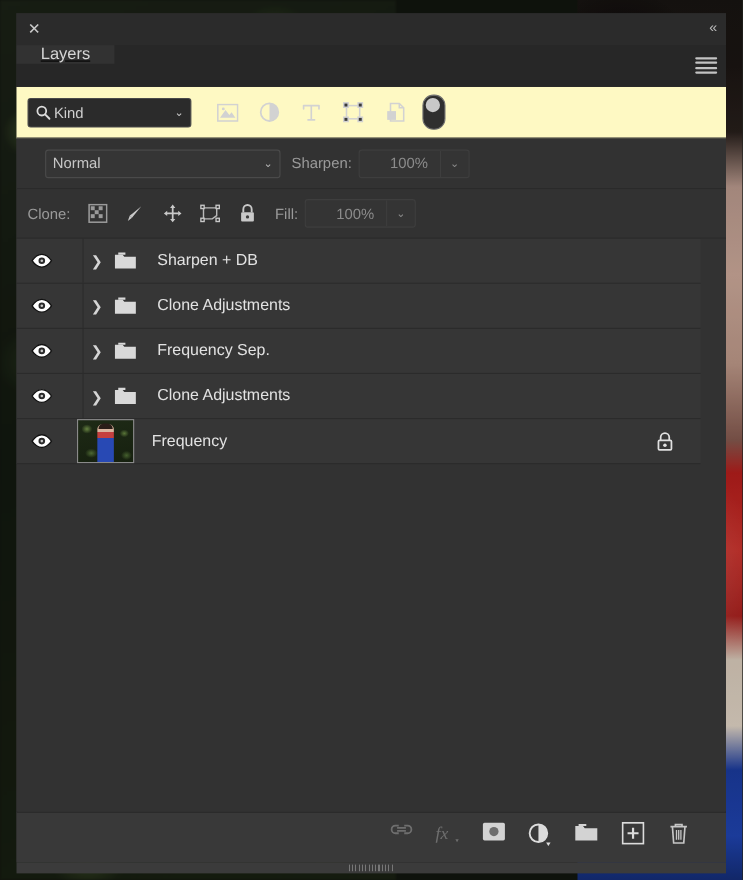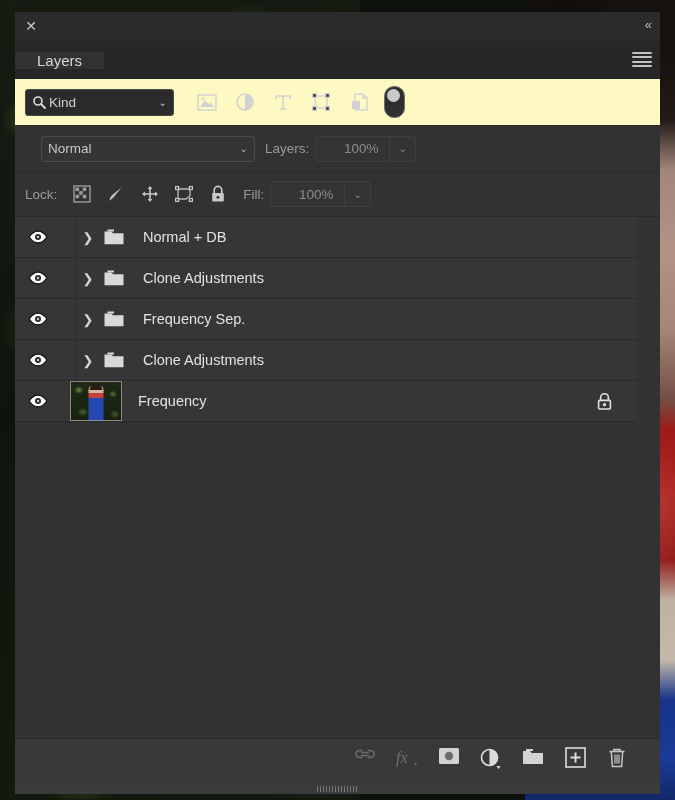--- a/index.html
+++ b/index.html
@@ -63,21 +63,21 @@
     color:#c9c9c9;font-size:14px;line-height:16px;text-align:center;cursor:pointer;
   }
   .collapse-chev{
     position:absolute;right:10px;top:5px;color:#b9b9b9;font-size:13px;
     letter-spacing:-2px;cursor:pointer;line-height:16px;
   }
 
   
   .tabstrip{
     height:38px;background:#272727;position:relative;flex:0 0 auto;
-    display:flex;align-items:center;
+    display:flex;align-items:flex-start;text-decoration:underline;
   }
   .tab{
     background:#323232;color:#d6d6d6;font-size:15px;
     padding:0 22px;display:flex;align-items:center;cursor:pointer;
   }
   .tab.active{background:#323232;}
   .hamburger{
     position:absolute;right:8px;top:11px;width:20px;height:15px;cursor:pointer;
     display:flex;flex-direction:column;justify-content:space-between;
   }
@@ -281,29 +281,29 @@
       </div>
       <div class="toggle-pill"></div>
     </div>
   </div>
 
   <div class="blendrow">
     <div class="blend-select">
       <span class="lbl">Normal</span>
       <span class="chev">⌄</span>
     </div>
-    <span class="numlabel">Layers:</span>
+    <span class="numlabel">Sharpen:</span>
     <div class="numfield">
       <span class="val">100%</span>
       <span class="drop">⌄</span>
     </div>
   </div>
 
   <div class="lockrow">
-    <span class="lbl">Lock:</span>
+    <span class="lbl">Clone:</span>
 
     <div class="lockicon">
       <svg width="18" height="18" viewBox="0 0 18 18">
         <rect x="1" y="1" width="16" height="16" fill="none" stroke="#9a9a9a" stroke-width="1.4"></rect>
         <rect x="2.5" y="2.5" width="3.6" height="3.6" fill="#9a9a9a"></rect>
         <rect x="9.7" y="2.5" width="3.6" height="3.6" fill="#9a9a9a"></rect>
         <rect x="6.1" y="6.1" width="3.6" height="3.6" fill="#9a9a9a"></rect>
         <rect x="2.5" y="9.7" width="3.6" height="3.6" fill="#9a9a9a"></rect>
         <rect x="9.7" y="9.7" width="3.6" height="3.6" fill="#9a9a9a"></rect>
       </svg>
@@ -359,21 +359,21 @@
             </svg>
           </div>
           <div class="sep"></div>
           <div class="chevcell">❯</div>
           <div class="thumbcell">
             <svg width="22" height="18" viewBox="0 0 22 18">
               <path d="M4.5 1.5 H11 V3.5 H4.5 Z" fill="#d9d9d9"></path>
               <path d="M1.5 3.5 H8.5 L10 5.3 H20.5 V16.2 H1.5 Z" fill="#d9d9d9"></path>
             </svg>
           </div>
-          <div class="name">Normal + DB</div>
+          <div class="name">Sharpen + DB</div>
         </div>
         <div class="layerrow">
           <div class="eyecell">
             <svg width="20" height="14" viewBox="0 0 20 14">
               <path d="M10 1.2 C15 1.2 18.8 7 18.8 7 C18.8 7 15 12.8 10 12.8 C5 12.8 1.2 7 1.2 7 C1.2 7 5 1.2 10 1.2 Z" fill="#ffffff" stroke="#111" stroke-width="1.2"></path>
               <circle cx="10" cy="7" r="3" fill="#2a2a2a"></circle>
               <circle cx="10" cy="7" r="1.2" fill="#c9c9c9"></circle>
             </svg>
           </div>
           <div class="sep"></div>

